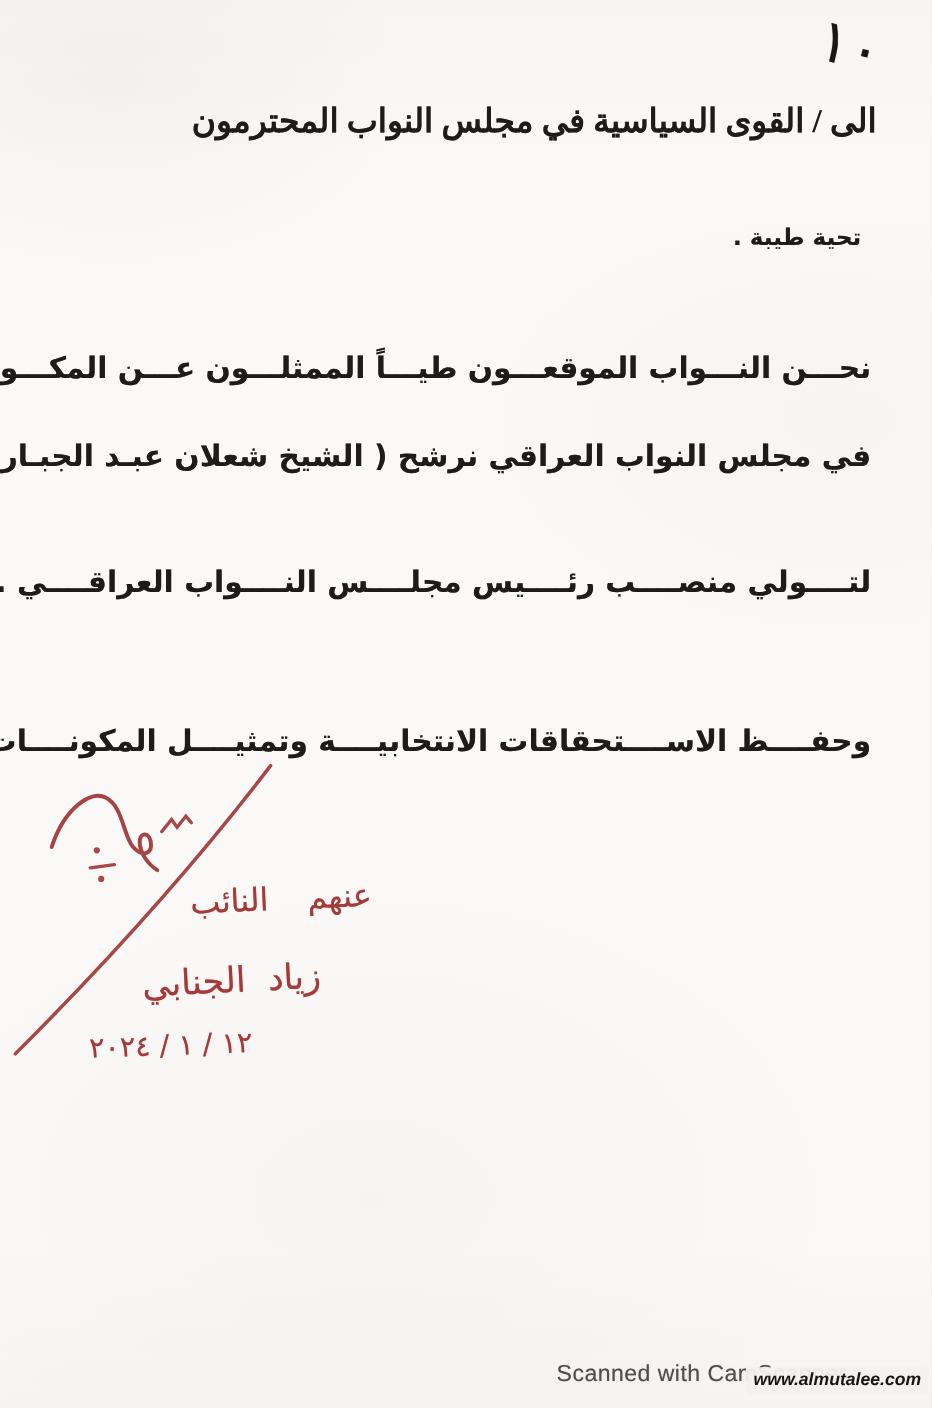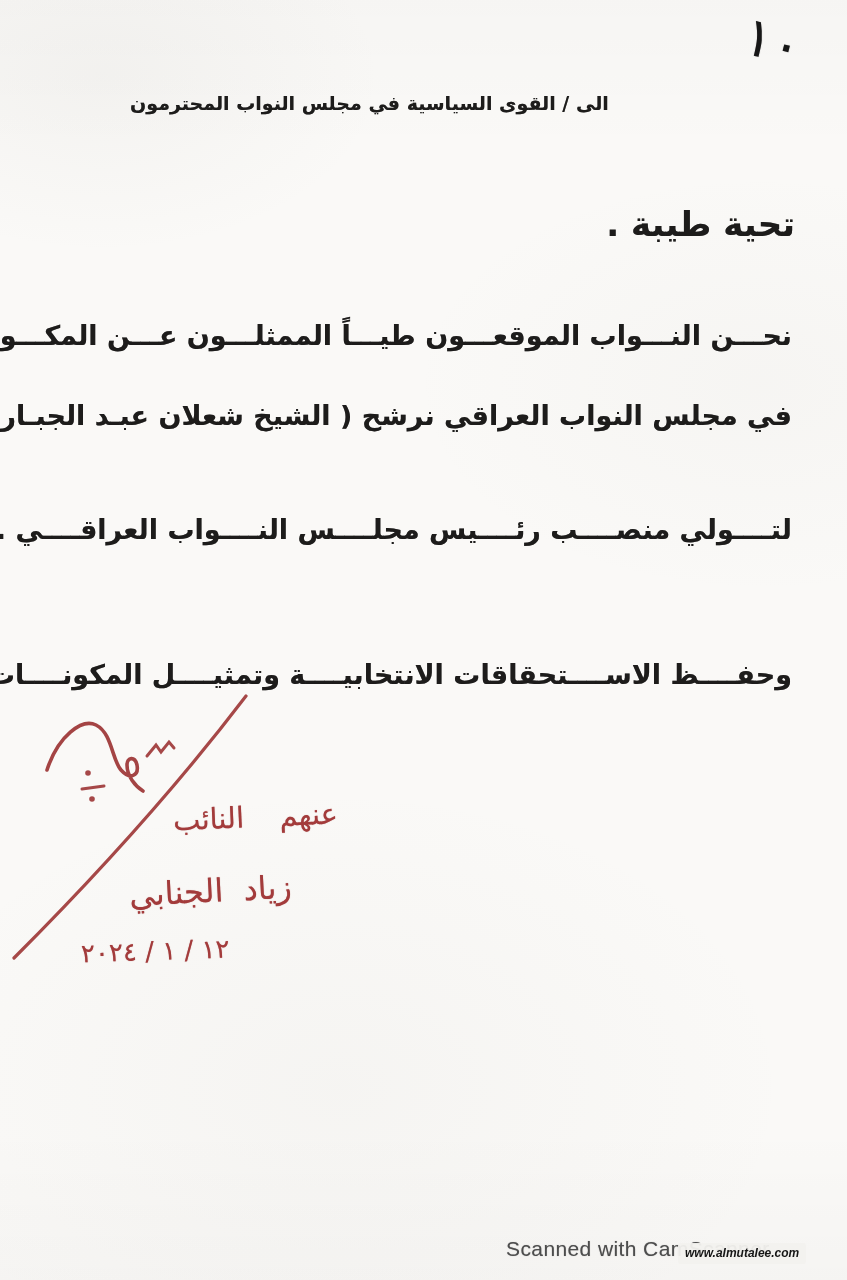--- a/index.html
+++ b/index.html
@@ -18,23 +18,23 @@
     font-family: "DejaVu Sans", sans-serif;
   }
   .txt {
     position: absolute;
     direction: rtl;
     color: #1d1c1b;
     font-weight: 700;
     white-space: nowrap;
     text-shadow: 0 0 0.6px rgba(30,30,30,0.55);
   }
-  .hdr-to      { top: 92px;  left: 130px; right: 50px;  text-align: left; font-size: 19px; }
+  .hdr-to      { top: 92px;  left: 130px; right: 50px;  text-align: right; font-size: 30px; font-family: Liberation Serif, serif; }
   .hdr-subj    { top: 153px; left: 160px; right: 120px; text-align: center; font-size: 25px; }
-  .hdr-greet   { top: 204px; right: 52px; font-size: 34px; margin-left: 35px; }
+  .hdr-greet   { top: 204px; right: 64px; font-size: 21px; margin-left: 35px; }
   .body-line   { left: 55px; right: 55px; text-align: right; font-size: 27px; }
   .bl-1 { top: 320px; }
   .bl-2 { top: 400px; }
   .bl-3 { top: 482px; margin-top: 32px; }
   .bl-4 { top: 583px; }
   .bl-5 { top: 659px; }
   .corner-num {
     position: absolute;
     top: 10px; left: 744px;
     font-size: 54px;
@@ -70,21 +70,21 @@
     white-space: nowrap;
     text-shadow: 0 0 1px rgba(90,90,90,0.45);
     z-index: 1;
   }
   .watermark {
     position: absolute;
     top: 1243px; left: 678px;
     font-family: "Liberation Sans", sans-serif;
     font-style: italic;
     font-weight: 700;
-    font-size: 12px;
+    font-size: 16px;
     color: #161616;
     background: rgba(242,241,238,0.95);
     padding: 3px 7px 4px 7px;
     border-radius: 3px;
     white-space: nowrap;
     z-index: 2;
   }
 </style>
 </head>
 <body>

